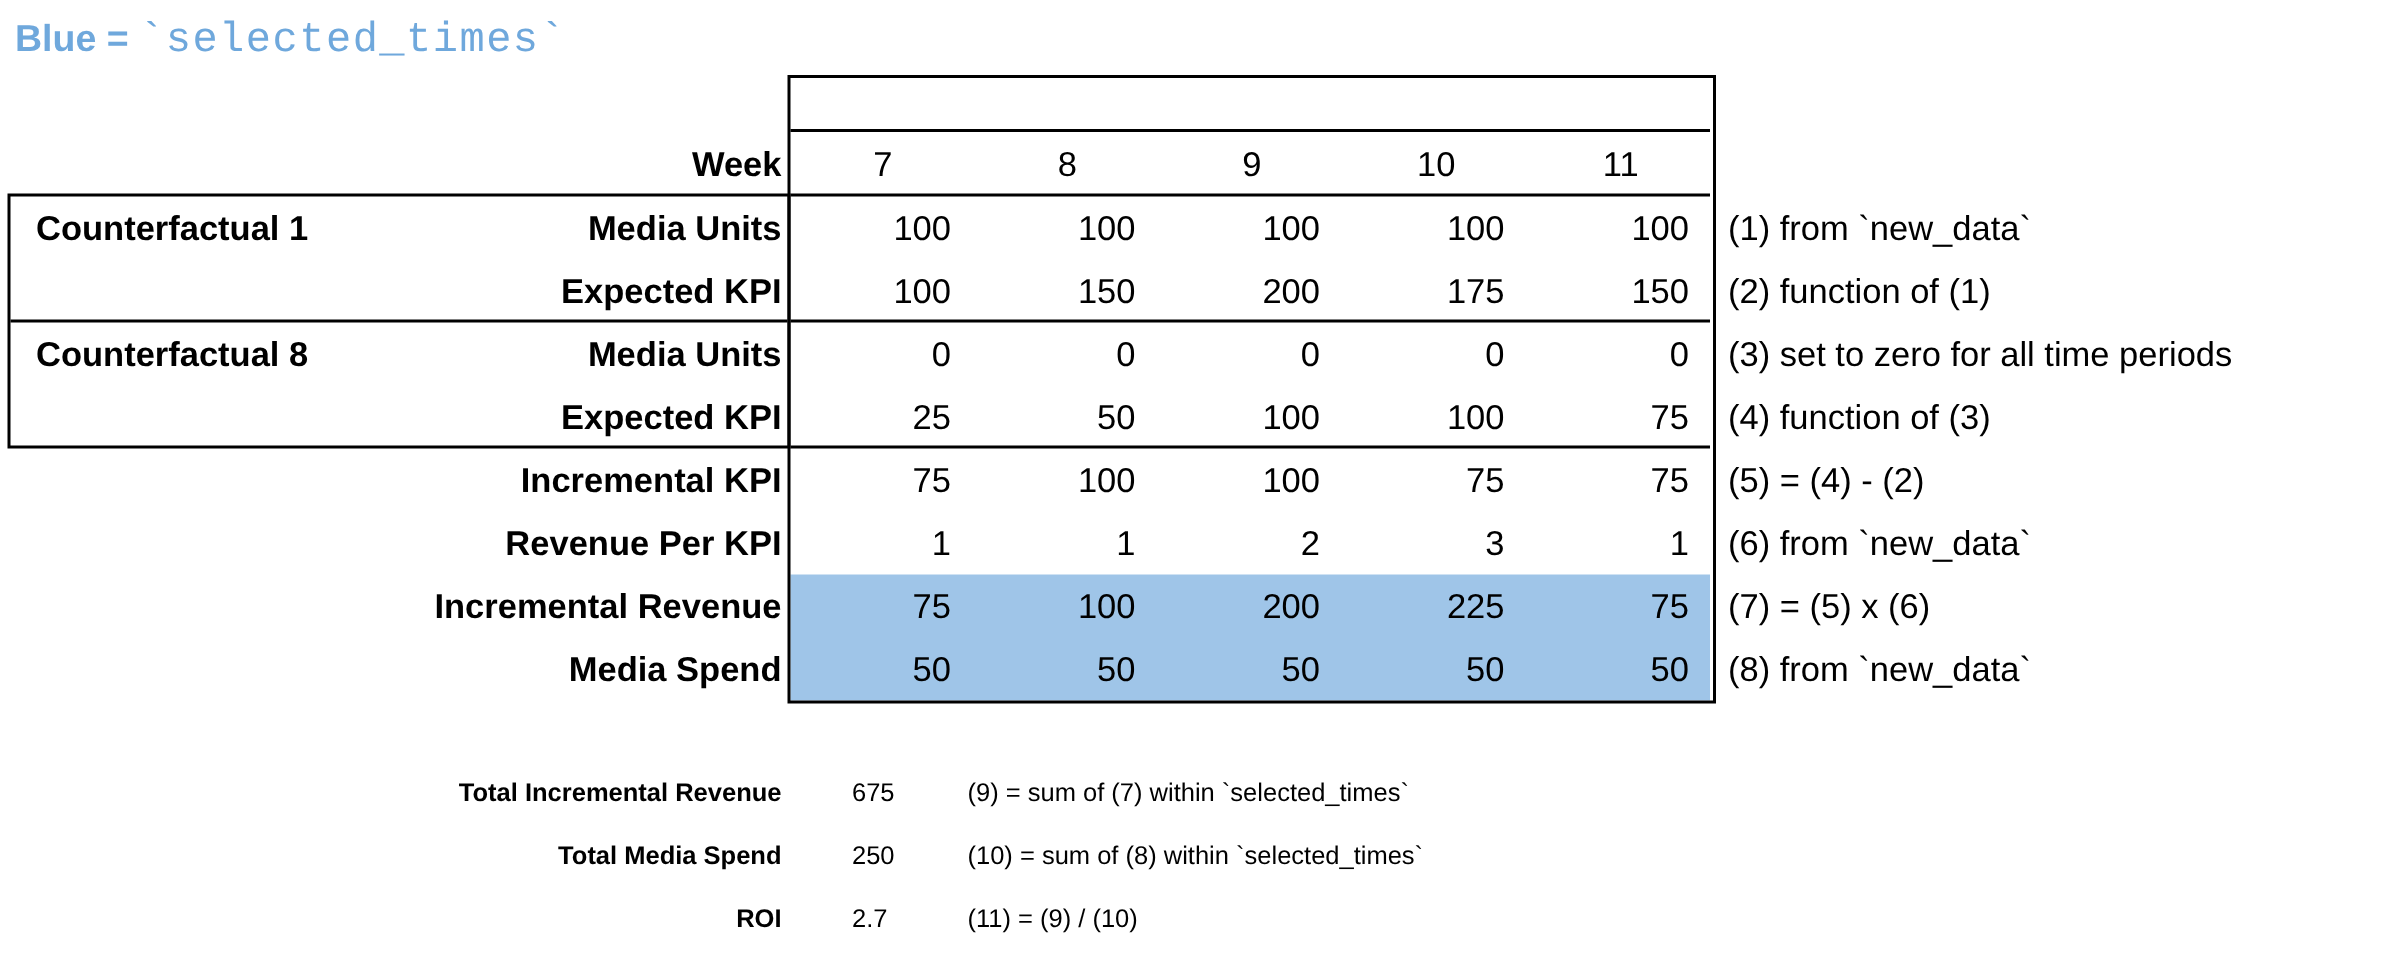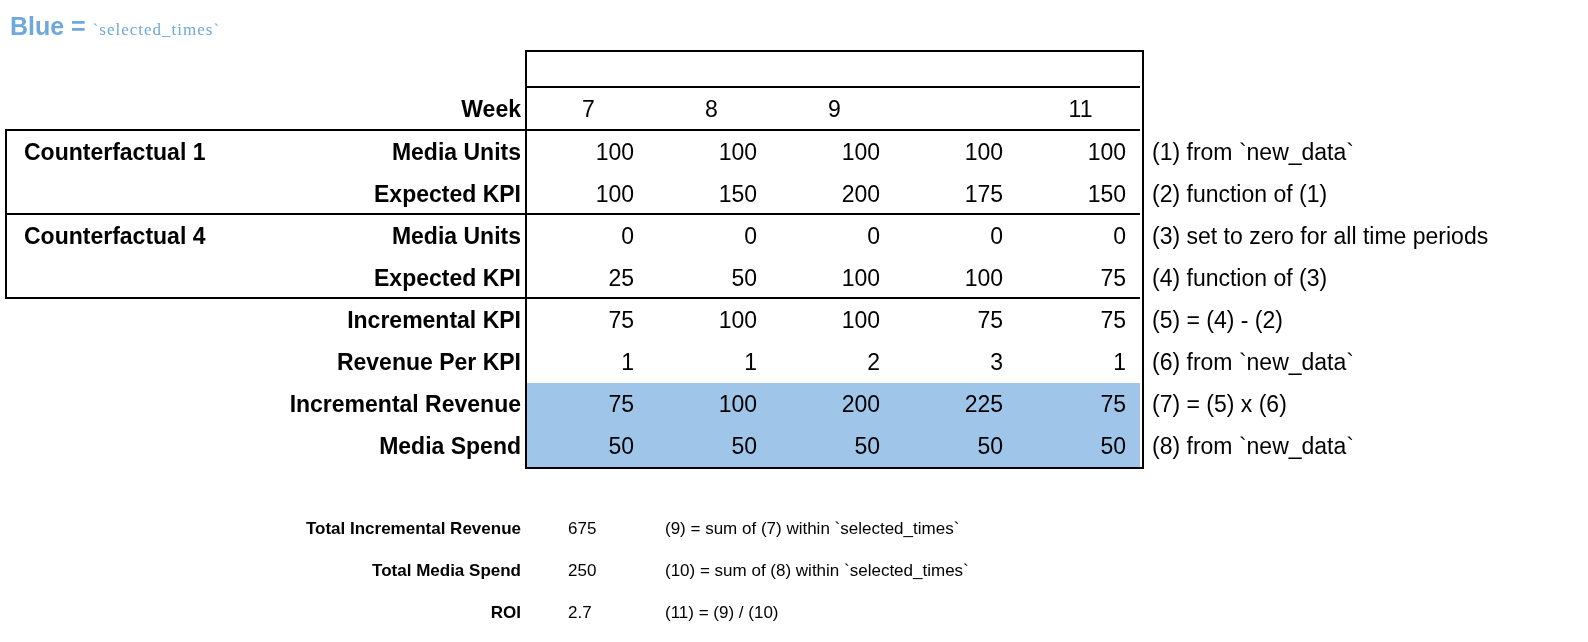--- a/index.html
+++ b/index.html
@@ -9,21 +9,21 @@
     height: 642px;
     background: #ffffff;
     font-family: "Liberation Sans", sans-serif;
     color: #000000;
     overflow: hidden;
   }
 
   
   .legend { position: absolute; left: 10px; top: 12px; font-size: 25px; white-space: nowrap; }
   .legend-bold { font-weight: bold; color: #6fa8dc; }
-  .legend-code { font-family: Liberation Serif, serif; font-size: 17px; color: #6fa8dc; letter-spacing: 1px; }
+  .legend-code { font-family: Liberation Mono, monospace; font-size: 28px; color: #6fa8dc; letter-spacing: 1px; }
 
   
   .hl-band { position: absolute; left: 527px; top: 383px; width: 613px; height: 84px; background: #9fc5e8; }
 
   
   .box { position: absolute; border: 2px solid #000; box-sizing: border-box; background: transparent; }
   .data-box { left: 525px; top: 50px; width: 619px; height: 419px; }
   .cf-box   { left: 5px;   top: 129px; width: 522px; height: 170px; }
   .hline { position: absolute; height: 2px; background: #000; }
   .hl-data { left: 527px; width: 613px; }
@@ -39,21 +39,21 @@
   .cell { position: absolute; width: 123px; text-align: right; padding-right: 16px; box-sizing: border-box; }
   .cell.centered { text-align: center; padding-right: 0; }
   .c0 { left: 527px; } .c1 { left: 650px; } .c2 { left: 773px; } .c3 { left: 896px; } .c4 { left: 1019px; }
   .note { position: absolute; left: 1152px; white-space: nowrap; }
   .note.bold { font-weight: normal; }
 
   
   .srow { position: absolute; left: 0; width: 1588px; height: 42px; line-height: 42px; font-size: 17px; }
   .s-label { position: absolute; left: 0; width: 521px; text-align: right; font-weight: bold; white-space: nowrap; }
   .s-value { position: absolute; left: 568px; }
-  .s-note { position: absolute; left: 665px; white-space: nowrap; }
+  .s-note { position: absolute; left: 645px; white-space: nowrap; }
 </style>
 </head>
 <body>
 
 <div class="canvas">
 
   <div class="legend">
     <span class="legend-bold">Blue = </span><span class="legend-code">`selected_times`</span>
   </div>
 
@@ -66,20 +66,21 @@
   <div class="hline hl-data" style="top:213px"></div>
   <div class="hline hl-cf" style="top:213px"></div>
   <div class="hline hl-data" style="top:297px"></div>
 
 
   <div class="trow week">
     <div class="row-label">Week</div>
     <div class="cell centered c0">7</div>
     <div class="cell centered c1">8</div>
     <div class="cell centered c2">9</div>
+    <div class="cell centered c3">10</div>
     <div class="cell centered c4">11</div>
   </div>
 
   <div class="trow" style="top:131px">
     <div class="group-label">Counterfactual 1</div>
     <div class="row-label">Media Units</div>
     <div class="cell c0">100</div>
     <div class="cell c1">100</div>
     <div class="cell c2">100</div>
     <div class="cell c3">100</div>
@@ -91,21 +92,21 @@
     <div class="row-label">Expected KPI</div>
     <div class="cell c0">100</div>
     <div class="cell c1">150</div>
     <div class="cell c2">200</div>
     <div class="cell c3">175</div>
     <div class="cell c4">150</div>
     <div class="note">(2) function of (1)</div>
   </div>
 
   <div class="trow" style="top:215px">
-    <div class="group-label">Counterfactual 4</div>
+    <div class="group-label">Counterfactual 8</div>
     <div class="row-label">Media Units</div>
     <div class="cell c0">0</div>
     <div class="cell c1">0</div>
     <div class="cell c2">0</div>
     <div class="cell c3">0</div>
     <div class="cell c4">0</div>
     <div class="note bold">(3) set to zero for all time periods</div>
   </div>
 
   <div class="trow" style="top:257px">

